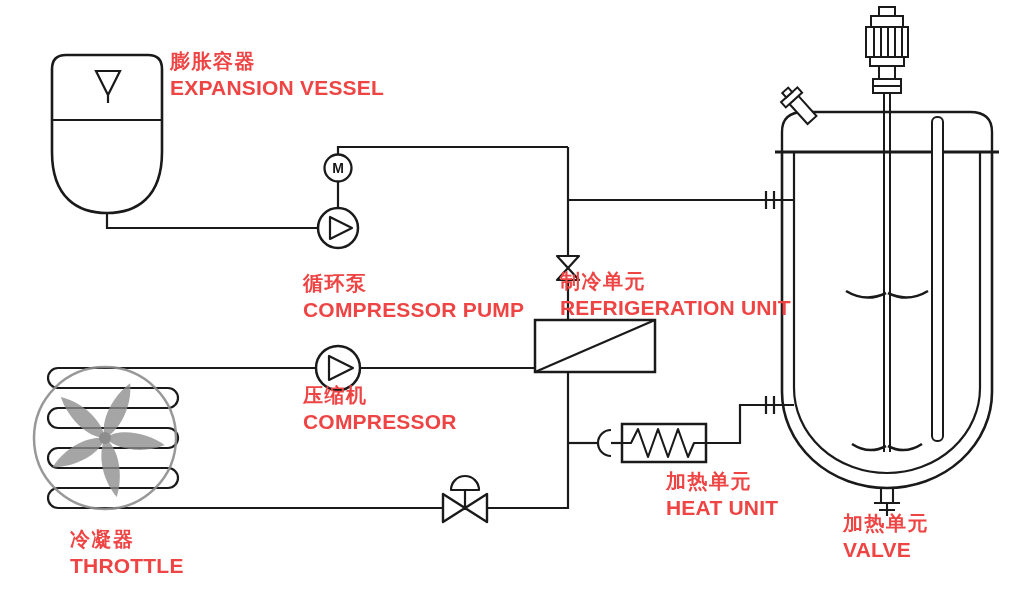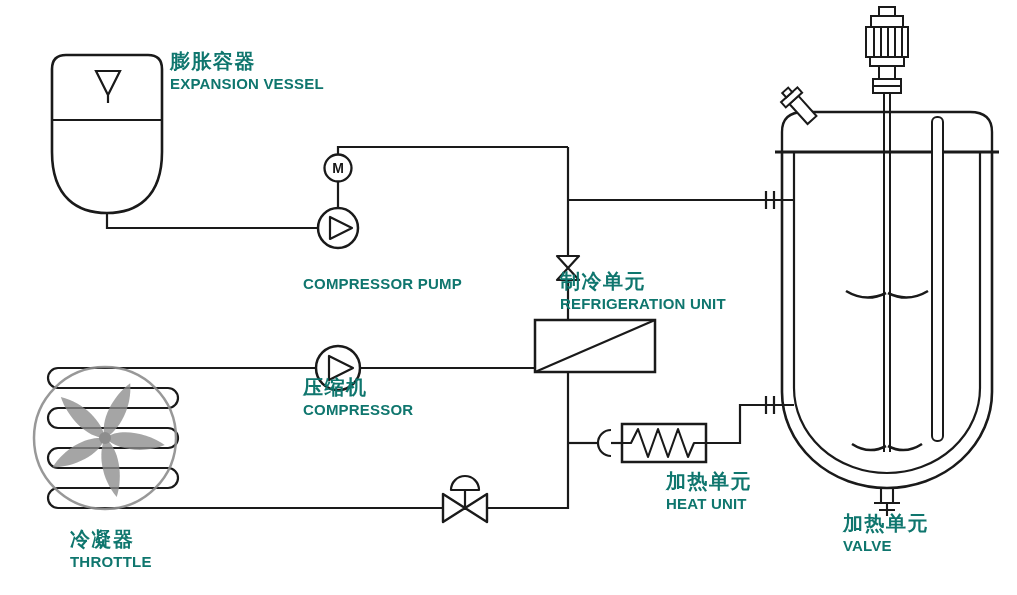--- a/index.html
+++ b/index.html
@@ -1,23 +1,23 @@
 <!DOCTYPE html>
 <html><head>
 <meta charset="utf-8">
 <style>
   html,body{margin:0;padding:0;background:#fff;}
   .canvas{
     position:relative;width:1017px;height:595px;background:#ffffff;
     font-family:"Liberation Sans","DejaVu Sans",sans-serif;overflow:hidden;
   }
   .canvas svg{position:absolute;left:0;top:0;}
-  .label{position:absolute;display:flex;flex-direction:column;color:#0f766e;line-height:1.1;}
+  .label{position:absolute;display:flex;flex-direction:column;color:#ef4444;line-height:1.1;}
   .label .zh{font-size:20px;font-weight:700;letter-spacing:1.5px;}
-  .label .en{font-size:15px;font-weight:700;letter-spacing:.2px;margin-top:4px;}
+  .label .en{font-size:21px;font-weight:700;letter-spacing:.2px;margin-top:4px;}
   .motor-text{font-size:14px;font-weight:700;}
 </style>
 </head>
 <body>
 
 <div class="canvas">
 
   <svg width="1017" height="595" viewBox="0 0 1017 595">
 
     <g stroke="#1a1a1a" stroke-width="2.2" fill="none">
@@ -139,29 +139,30 @@
       </g>
     </g>
   </svg>
 
   <div class="label" style="left:170px;top:50px">
     <span class="zh">膨胀容器</span>
     <span class="en">EXPANSION VESSEL</span>
   </div>
 
   <div class="label" style="left:303px;top:272px">
+    <span class="zh">循环泵</span>
     <span class="en">COMPRESSOR PUMP</span>
   </div>
 
   <div class="label" style="left:560px;top:270px">
     <span class="zh">制冷单元</span>
     <span class="en">REFRIGERATION UNIT</span>
   </div>
 
-  <div class="label" style="left:303px;top:376px">
+  <div class="label" style="left:303px;top:384px">
     <span class="zh">压缩机</span>
     <span class="en">COMPRESSOR</span>
   </div>
 
   <div class="label" style="left:70px;top:528px">
     <span class="zh">冷凝器</span>
     <span class="en">THROTTLE</span>
   </div>
 
 

